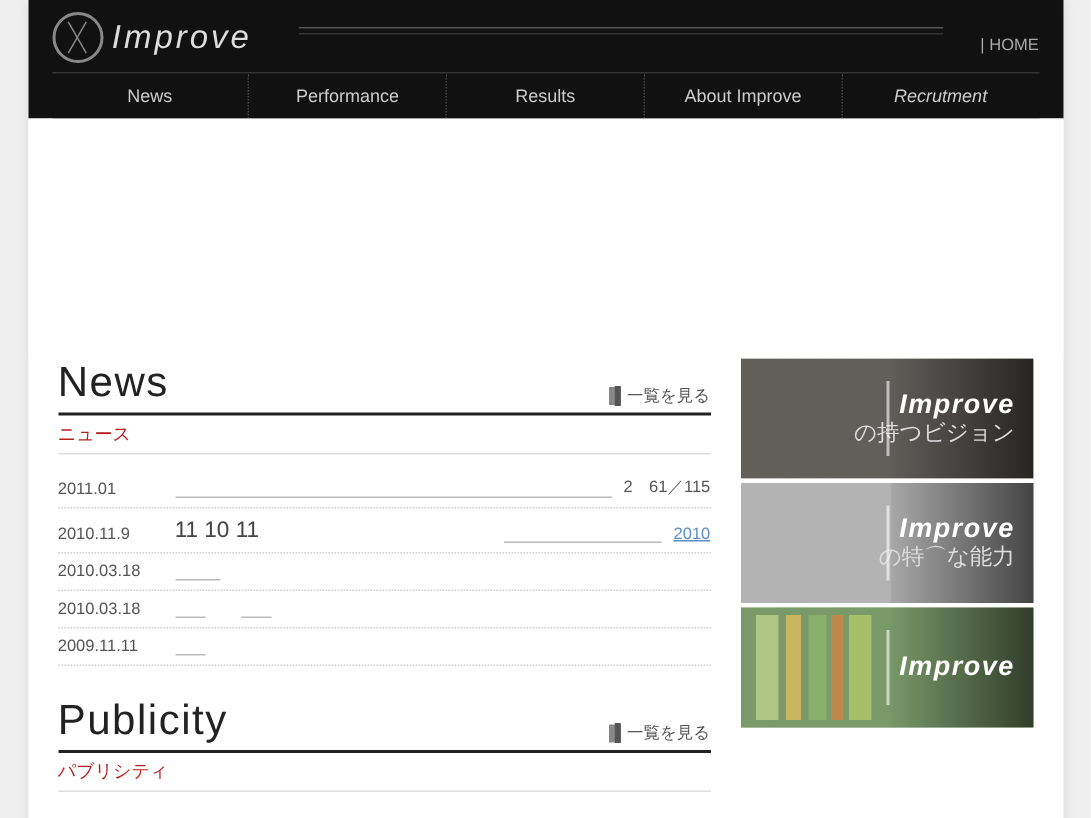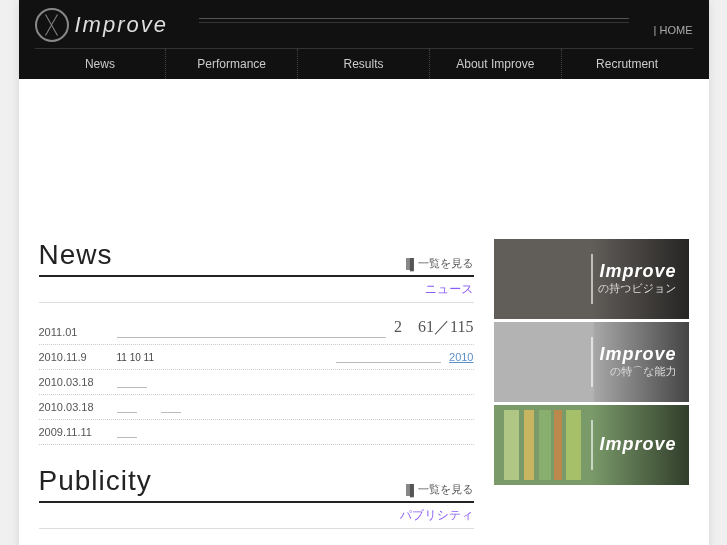--- a/index.html
+++ b/index.html
@@ -100,20 +100,21 @@
       text-align: center;
       padding: 8px 4px;
       color: #ccc;
       font-size: 12px;
       border-right: 1px dotted #444;
       cursor: pointer;
       white-space: nowrap;
     }
     .nav-item:last-child {
       border-right: none;
+      font-style: italic;
     }
 
     
     .hero {
       background: #fff;
       height: 160px;
       width: 100%;
       position: relative;
     }
 
@@ -160,25 +161,24 @@
       cursor: pointer;
     }
     .section-link-icon {
       width: 8px;
       height: 12px;
       background: #888;
       display: inline-block;
     }
     .section-subtitle {
       font-size: 12px;
-      color: #8b5cf6;
+      color: #b91c1c;
       margin-bottom: 8px;
       padding-bottom: 4px;
       border-bottom: 1px solid #ddd;
-      text-align: right;
     }
 
     .news-item {
       display: flex;
       align-items: flex-end;
       padding: 6px 0;
       border-bottom: 1px dotted #ccc;
       font-size: 11px;
       color: #444;
       gap: 8px;
@@ -188,33 +188,32 @@
       color: #555;
       font-size: 11px;
     }
     .news-divider {
       flex: 1;
       border-bottom: 1px solid #bbb;
       height: 1px;
     }
     .news-content {
       flex: 2;
-      font-size: 10px;
+      font-size: 15px;
       color: #444;
     }
     .news-link {
       color: #5b8fc9;
       text-decoration: underline;
       cursor: pointer;
     }
     .news-number {
-      font-size: 16px;
+      font-size: 11px;
       color: #555;
       white-space: nowrap;
-      font-family: Liberation Serif, serif;
     }
 
     
     .right-column {
       width: 195px;
       flex-shrink: 0;
       display: flex;
       flex-direction: column;
       gap: 3px;
     }
@@ -275,21 +274,21 @@
       color: #fff;
       font-size: 18px;
       font-style: italic;
       font-weight: bold;
       letter-spacing: 1px;
       line-height: 1.1;
     }
 
     .promo-sub {
       color: #ddd;
-      font-size: 11px;
+      font-size: 15px;
       white-space: nowrap;
     }
 
     .promo-bar {
       position: absolute;
       left: 50%;
       top: 50%;
       transform: translateY(-50%);
       width: 2px;
       height: 50px;

